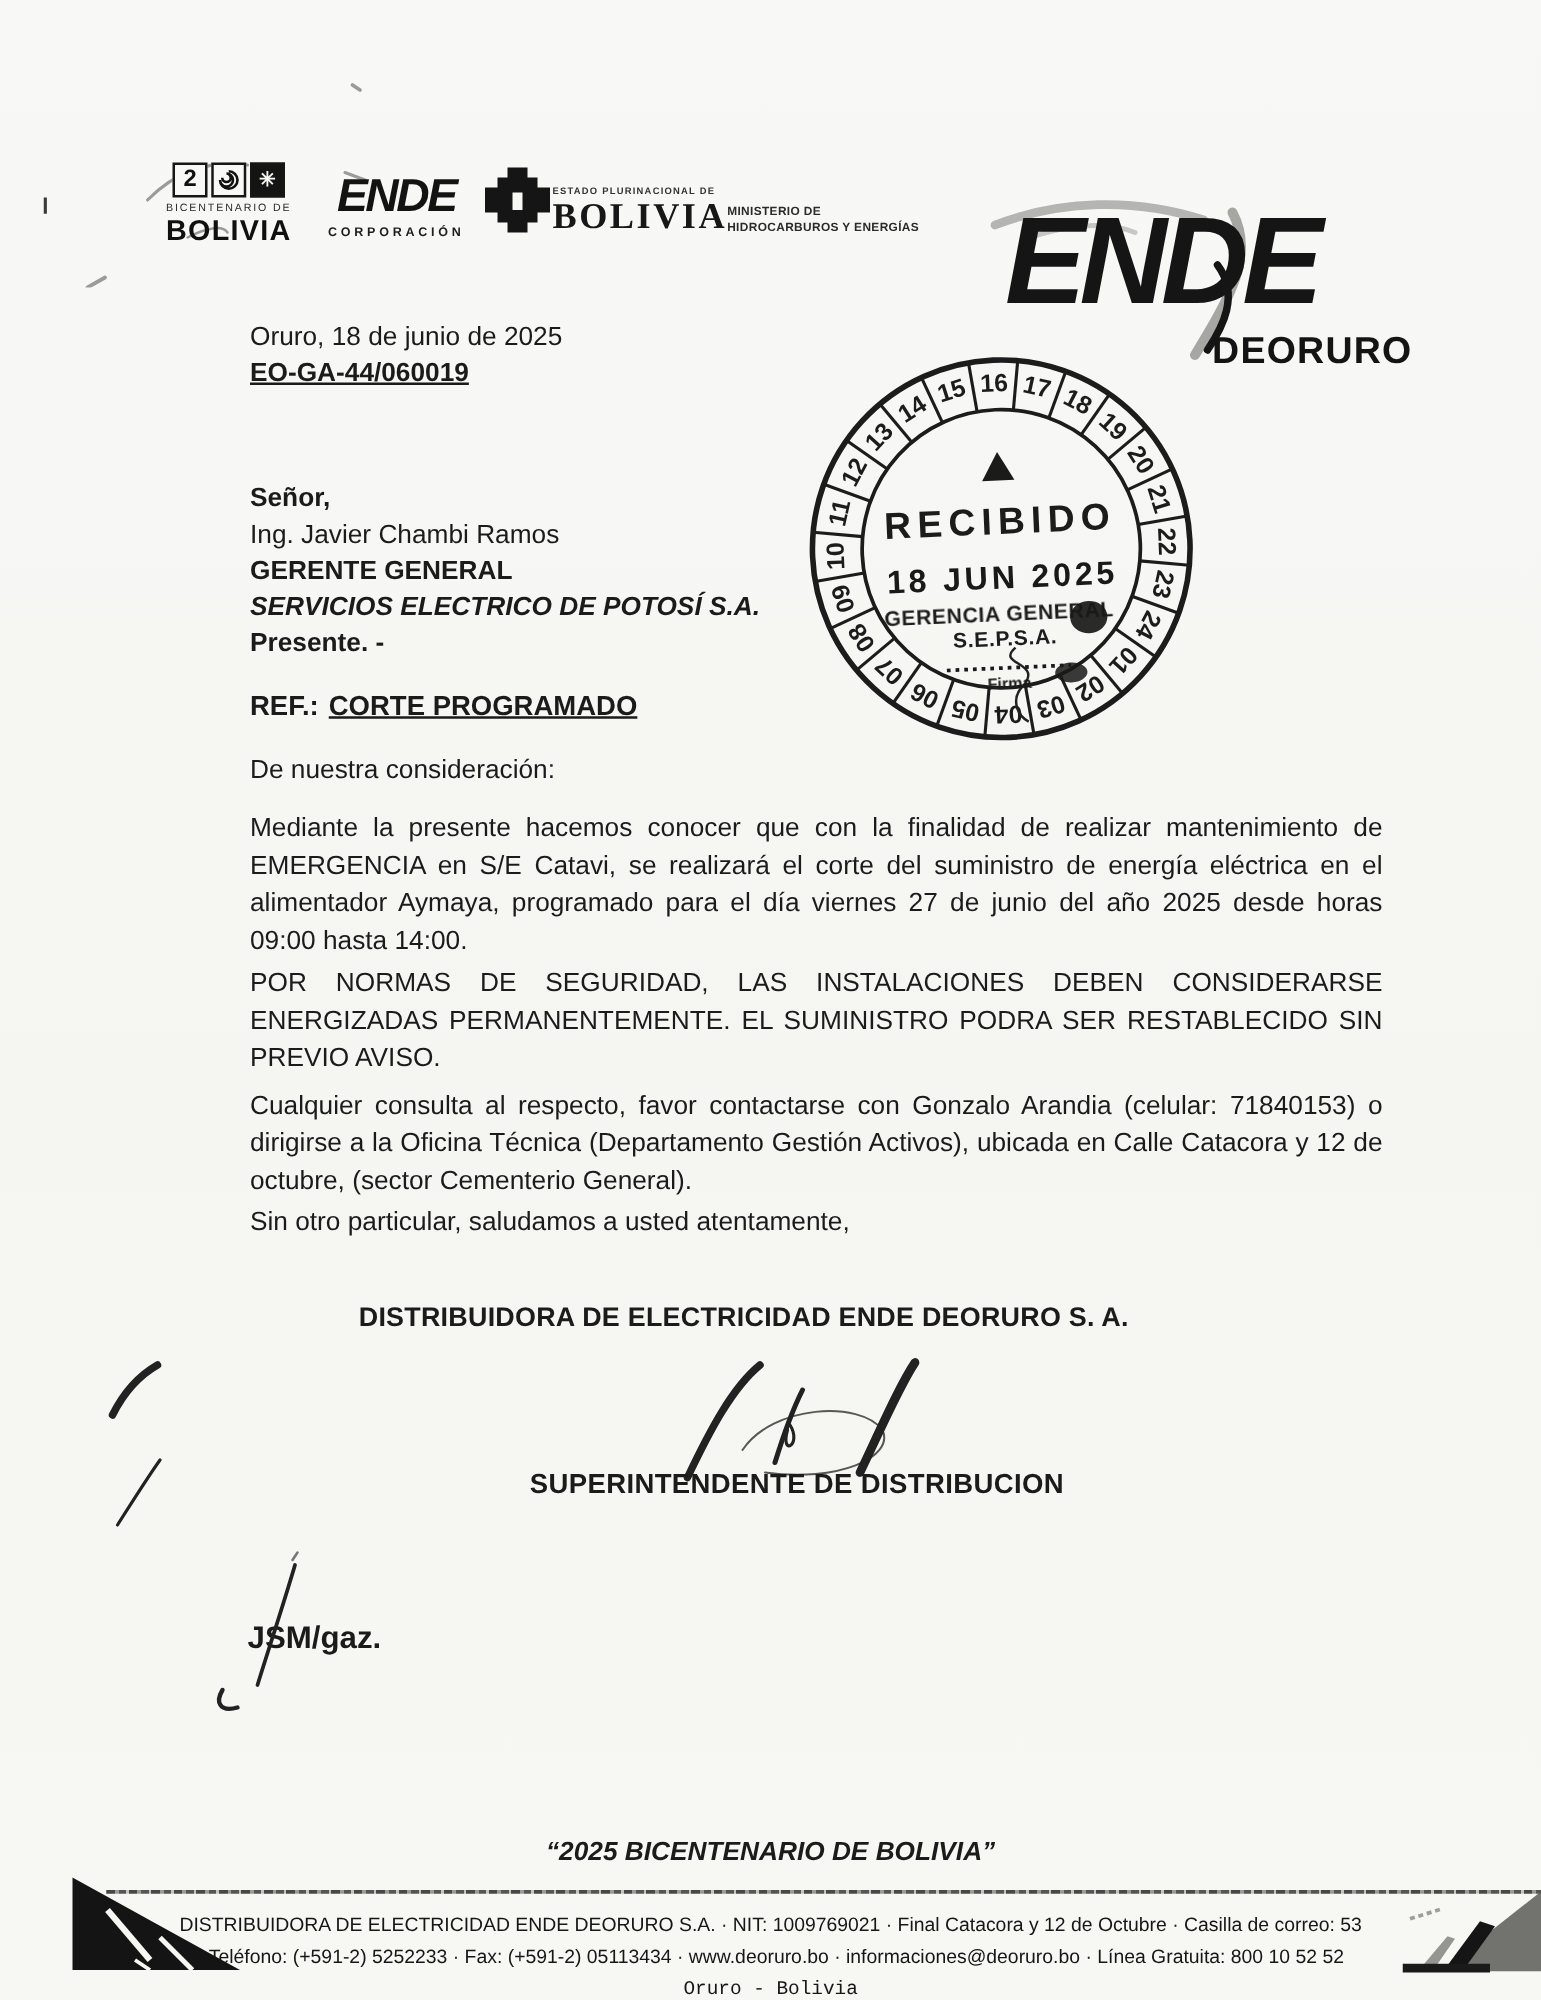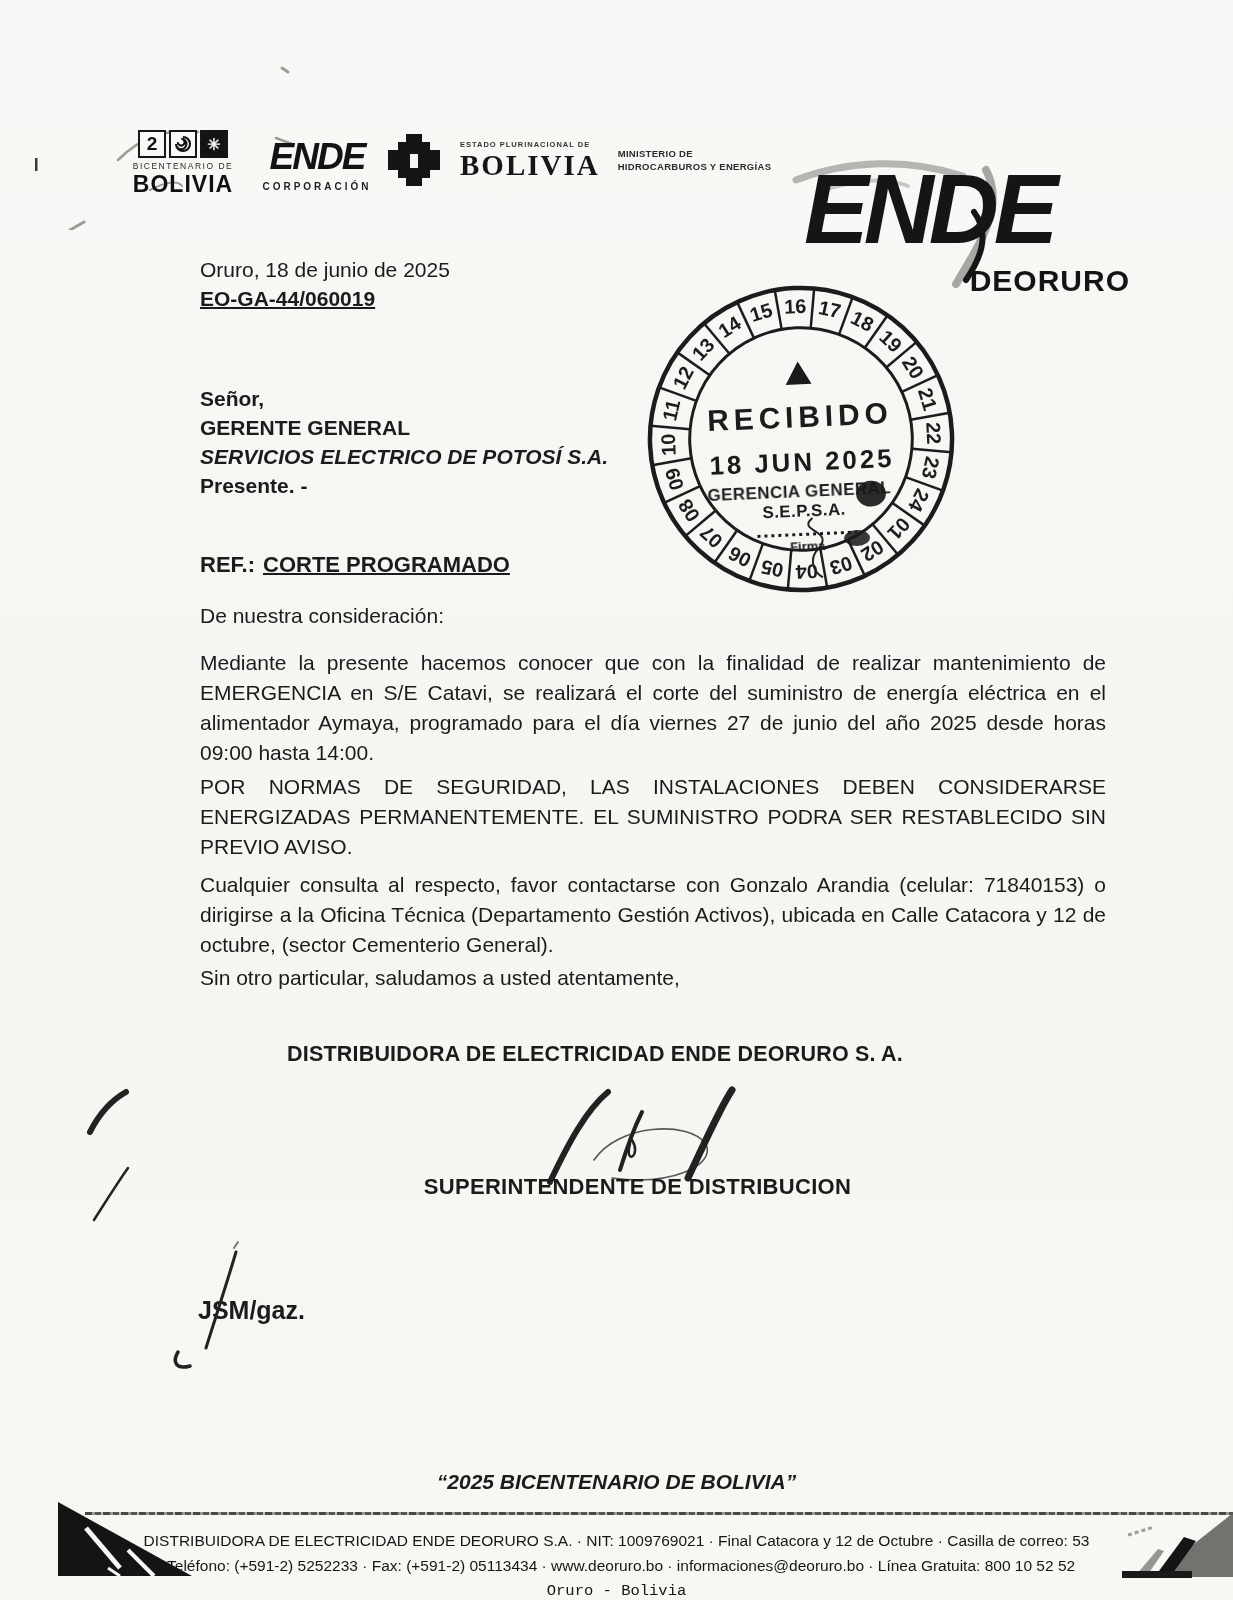--- a/index.html
+++ b/index.html
@@ -20,21 +20,21 @@
   .bic-tile{width:28px;height:28px;border:2px solid #161616;box-sizing:border-box;
     display:flex;align-items:center;justify-content:center;font-weight:900;font-size:19px;color:#111;background:#f8f8f6;}
   .bic-tile.dark{background:#141414;color:#f5f5f2;font-size:16px;}
   .bic-small{font-size:8.5px;letter-spacing:1.5px;margin-top:3px;color:#2a2a2a;}
   .bic-name{font-size:23px;font-weight:900;letter-spacing:1px;color:#101010;}
 
   .corp-logo{left:262px;top:138px;width:110px;text-align:center;}
   .corp-name{font-size:37px;font-weight:900;font-style:italic;letter-spacing:-2px;color:#131313;line-height:1;}
   .corp-sub{font-size:10px;letter-spacing:3px;font-weight:700;color:#1e1e1e;margin-top:6px;}
 
-  .gov-logo{left:386px;top:132px;display:flex;align-items:center;gap:18px;}
+  .gov-logo{left:386px;top:132px;display:flex;align-items:flex-end;gap:0;}
   .gov-bolivia .small{font-size:7.5px;letter-spacing:1px;font-weight:700;color:#333;}
   .gov-bolivia .big{font-size:29px;font-weight:800;letter-spacing:2px;color:#171717;font-family:"Liberation Serif",serif;}
   .gov-ministry{font-size:9.5px;font-weight:700;color:#2b2b2b;line-height:1.35;letter-spacing:.3px;}
 
   .deoruro-logo{left:778px;top:152px;width:370px;height:155px;}
   .deoruro-name{position:absolute;left:26px;top:8px;font-size:97px;line-height:1;font-weight:900;
     font-style:italic;letter-spacing:-5px;color:#151515;transform:scaleY(1.02);}
   .deoruro-sub{position:absolute;right:18px;top:112px;font-size:30px;font-weight:800;letter-spacing:1px;color:#141414;}
 
   
@@ -149,20 +149,21 @@
     </svg>
     <div class="deoruro-name">ENDE</div>
     <div class="deoruro-sub">DEORURO</div>
   </div>
 
   <div class="abs dateline">Oruro, 18 de junio de 2025</div>
   <div class="abs refnum">EO-GA-44/060019</div>
 
   <div class="abs recipient">
     <div class="b">Señor,</div>
+    <div>Ing. Javier Chambi Ramos</div>
     <div class="b">GERENTE GENERAL</div>
     <div class="bi">SERVICIOS ELECTRICO DE POTOSÍ S.A.</div>
     <div class="b">Presente. -</div>
   </div>
 
   <div class="abs stamp">
     <svg viewBox="0 0 320 320">
       <circle cx="160" cy="160" r="152" fill="none" stroke="#101010" stroke-width="4.5"></circle>
       <circle cx="160" cy="160" r="112" fill="none" stroke="#101010" stroke-width="3"></circle>
       <g id="stamp-ring">

